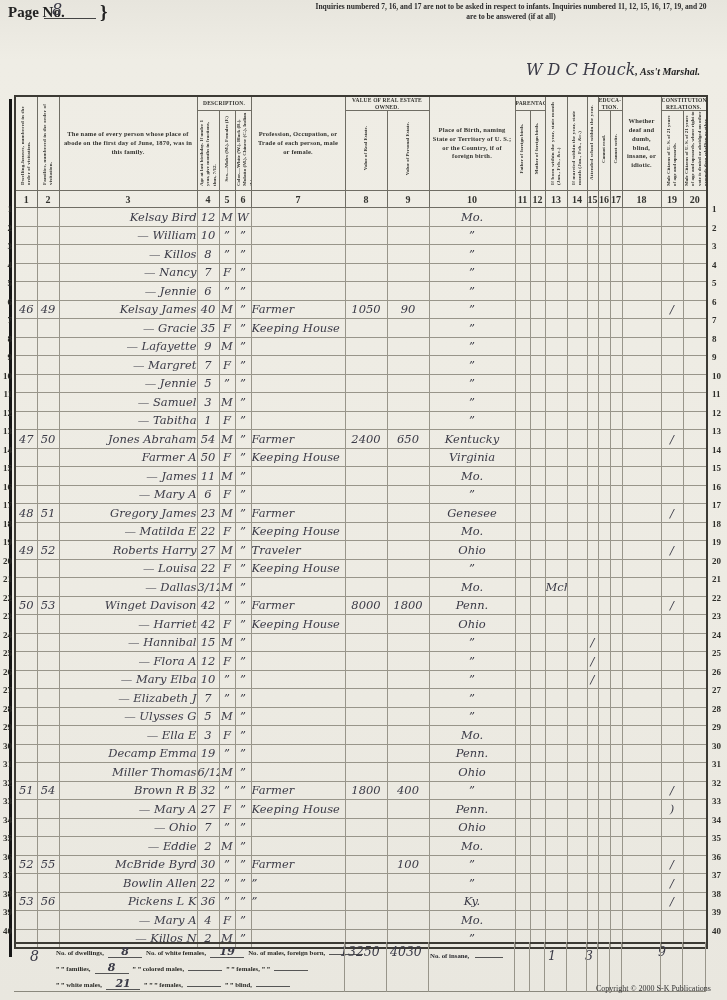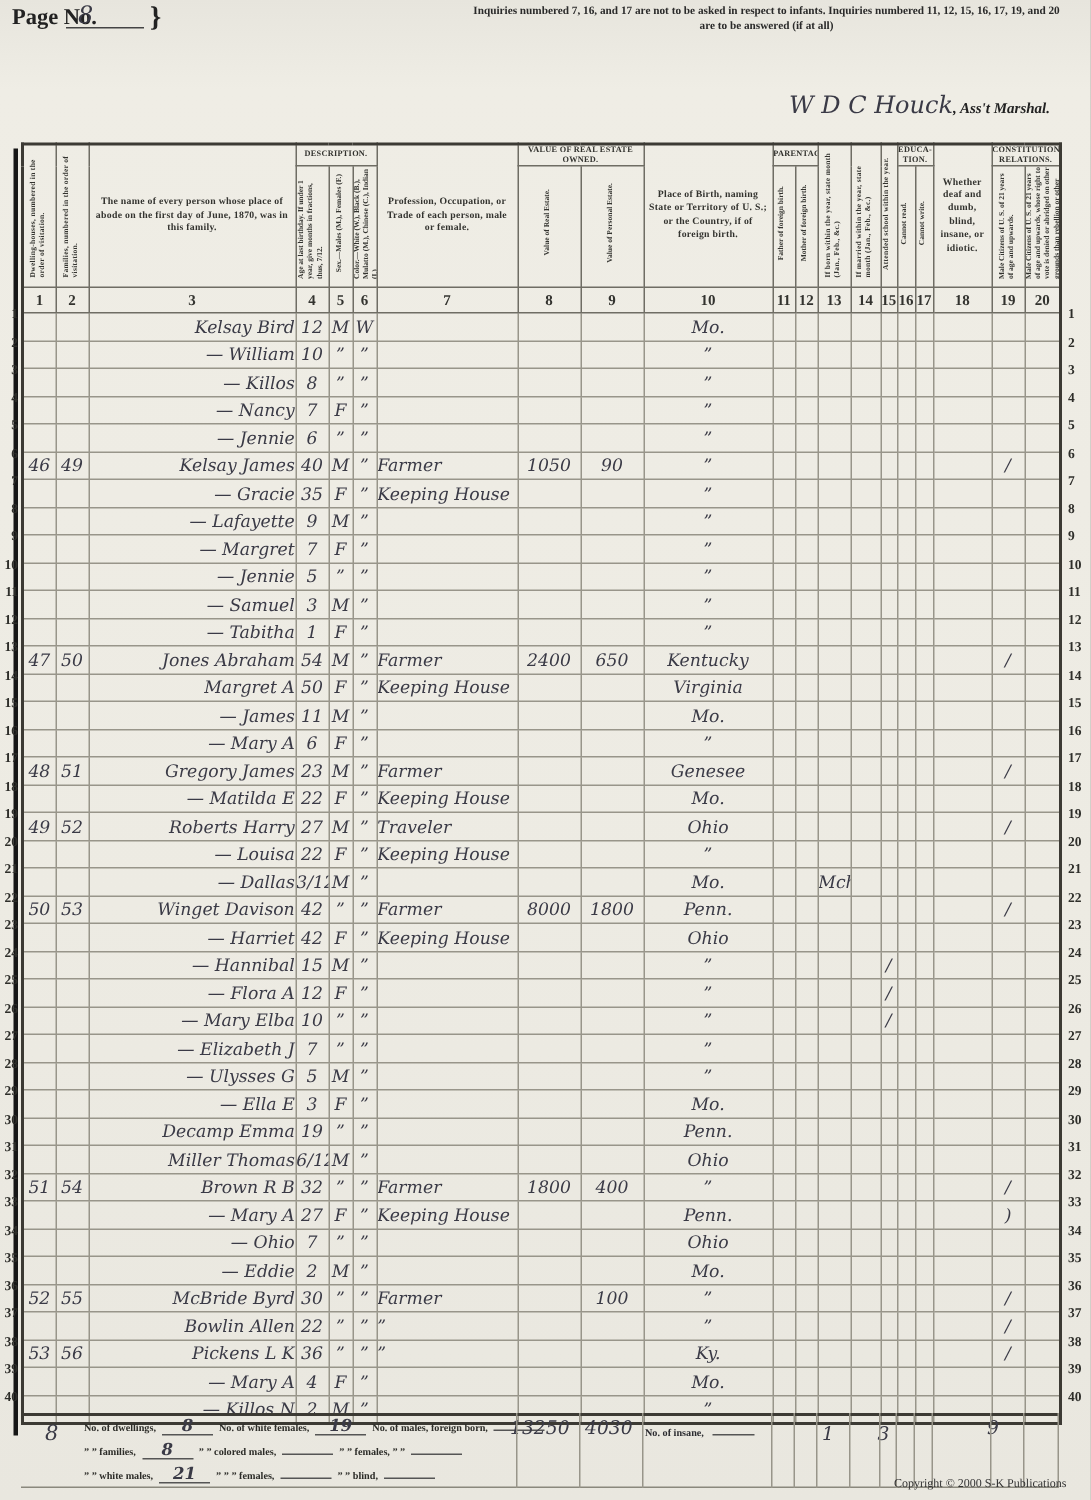--- a/index.html
+++ b/index.html
@@ -452,21 +452,21 @@
           <td class="c-c15"></td>
           <td class="c-c16"></td>
           <td class="c-c17"></td>
           <td class="c-c18"></td>
           <td class="c-c19">/</td>
           <td class="c-c20"></td>
         </tr>
         <tr>
           <td class="c-d"></td>
           <td class="c-f"></td>
-          <td class="c-name">Margret A</td>
+          <td class="c-name">Farmer A</td>
           <td class="c-age">50</td>
           <td class="c-sex">F</td>
           <td class="c-color ditto">”</td>
           <td class="c-occ">Keeping House</td>
           <td class="c-re"></td>
           <td class="c-pe"></td>
           <td class="c-birth">Virginia</td>
           <td class="c-c11"></td>
           <td class="c-c12"></td>
           <td class="c-c13"></td>

